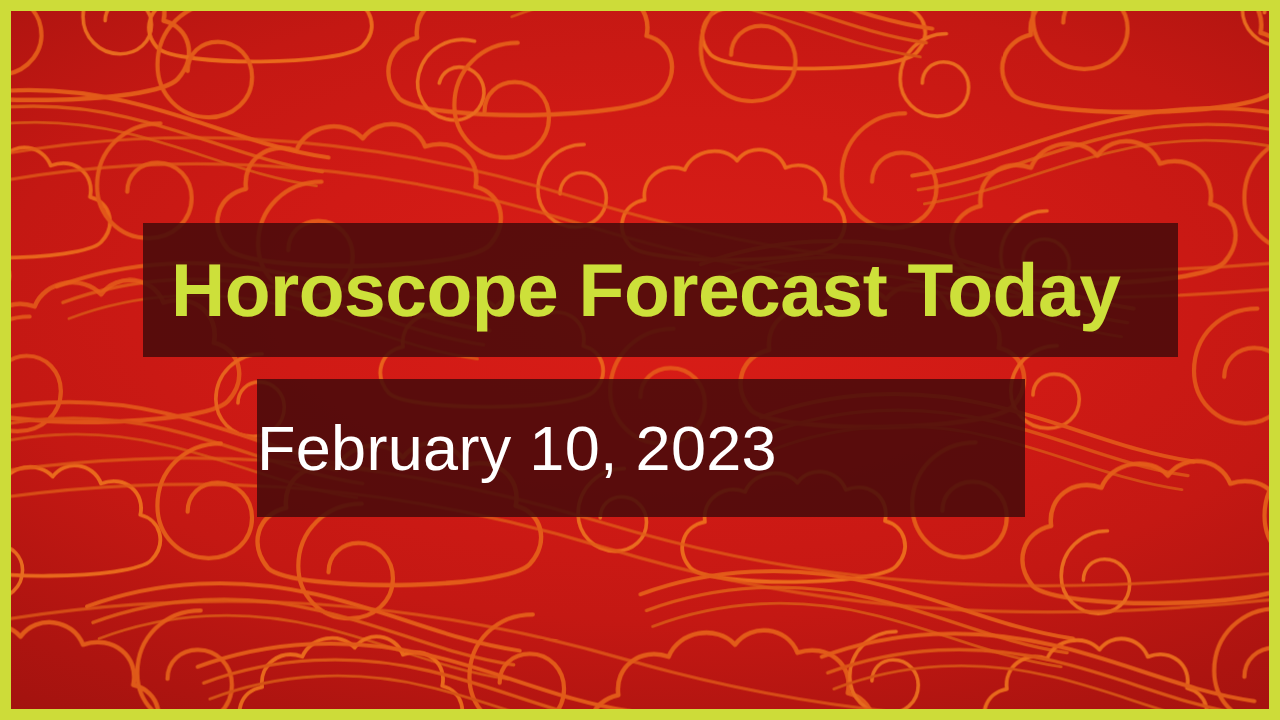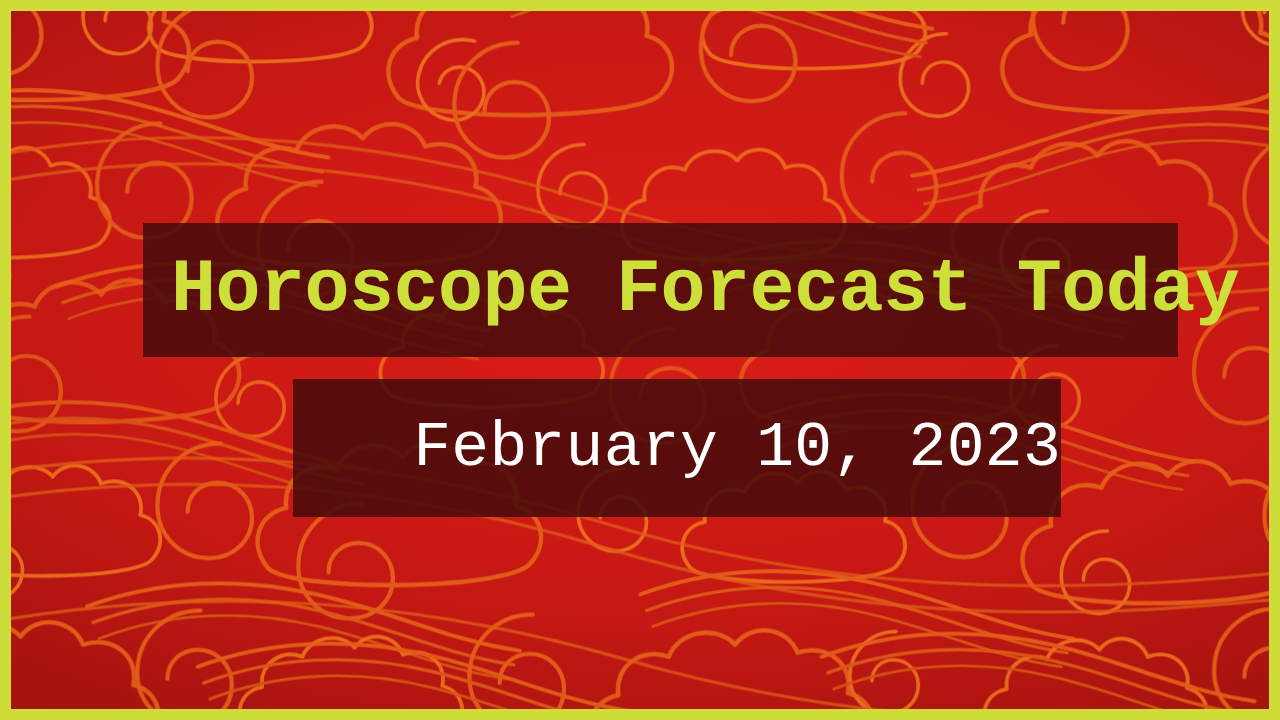--- a/index.html
+++ b/index.html
@@ -6,21 +6,21 @@
   html, body {
     margin: 0;
     padding: 0;
     background: #000;
   }
   #poster {
     position: relative;
     width: 1280px;
     height: 720px;
     overflow: hidden;
-    font-family: Liberation Mono, monospace;
+    font-family: Liberation Sans, sans-serif;
     background: #737373;
     box-sizing: border-box;
   }
 
   
   .frame {
     position: absolute;
     inset: 0;
     background: #cddc39;
     z-index: 1;
@@ -69,22 +69,21 @@
     justify-content: flex-start;
     padding-left: 28px;
     box-sizing: border-box;
   }
 
   #date-band {
     left: 257px;
     top: 379px;
     width: 768px;
     height: 138px;
-    justify-content: flex-end;
-    margin-left: 36px;
+    justify-content: flex-start;
   }
 
   #headline {
     color: #cde03a;
     font-size: 75px;
     font-weight: 700;
     letter-spacing: -0.5px;
     line-height: 1;
     white-space: nowrap;
     margin: 0;

